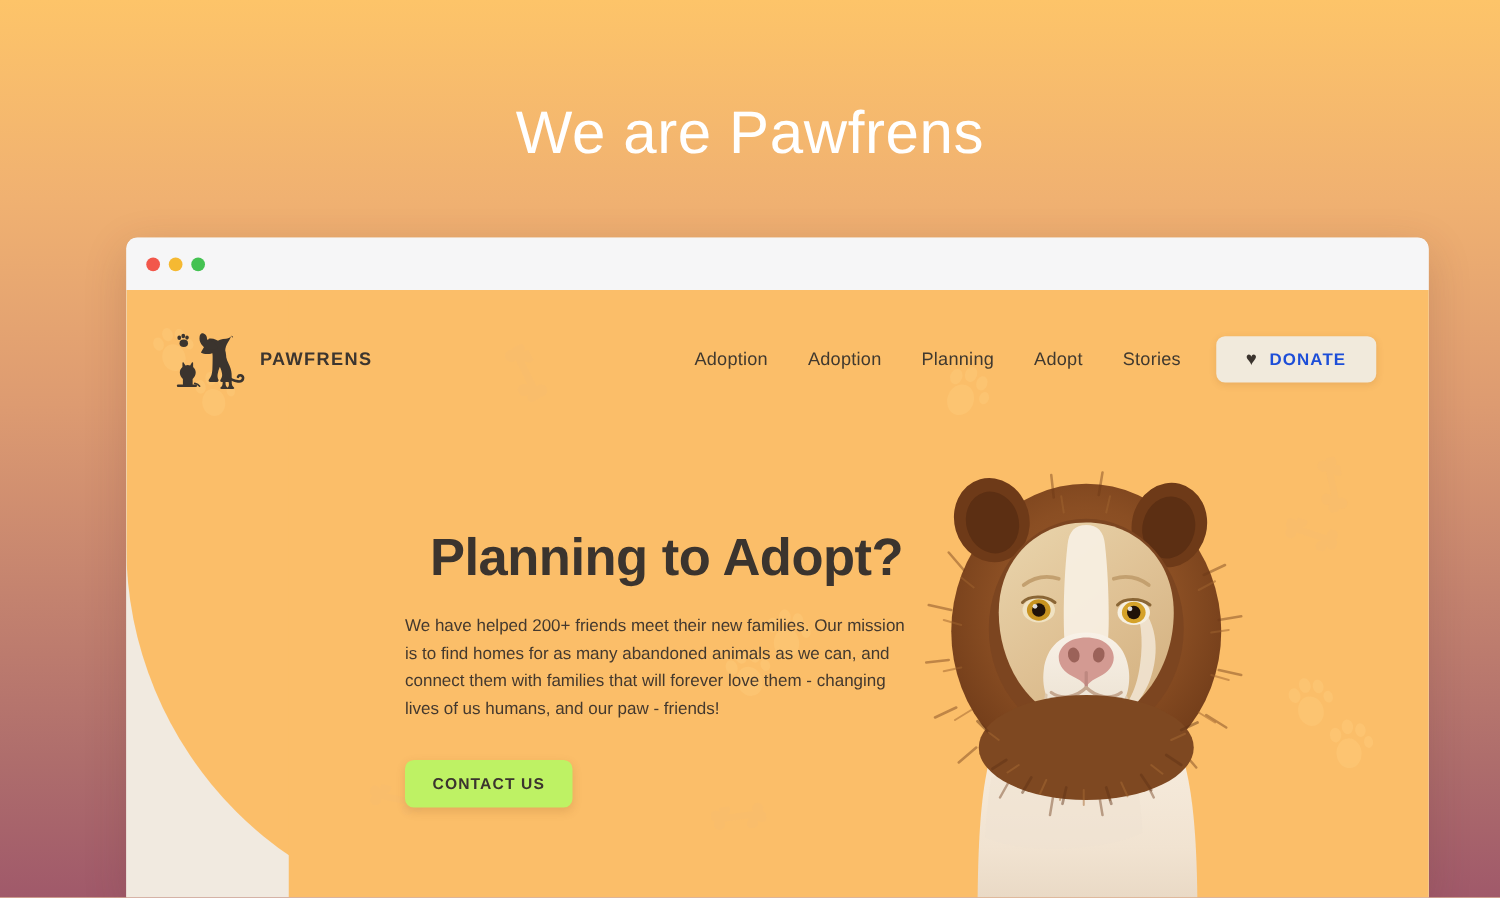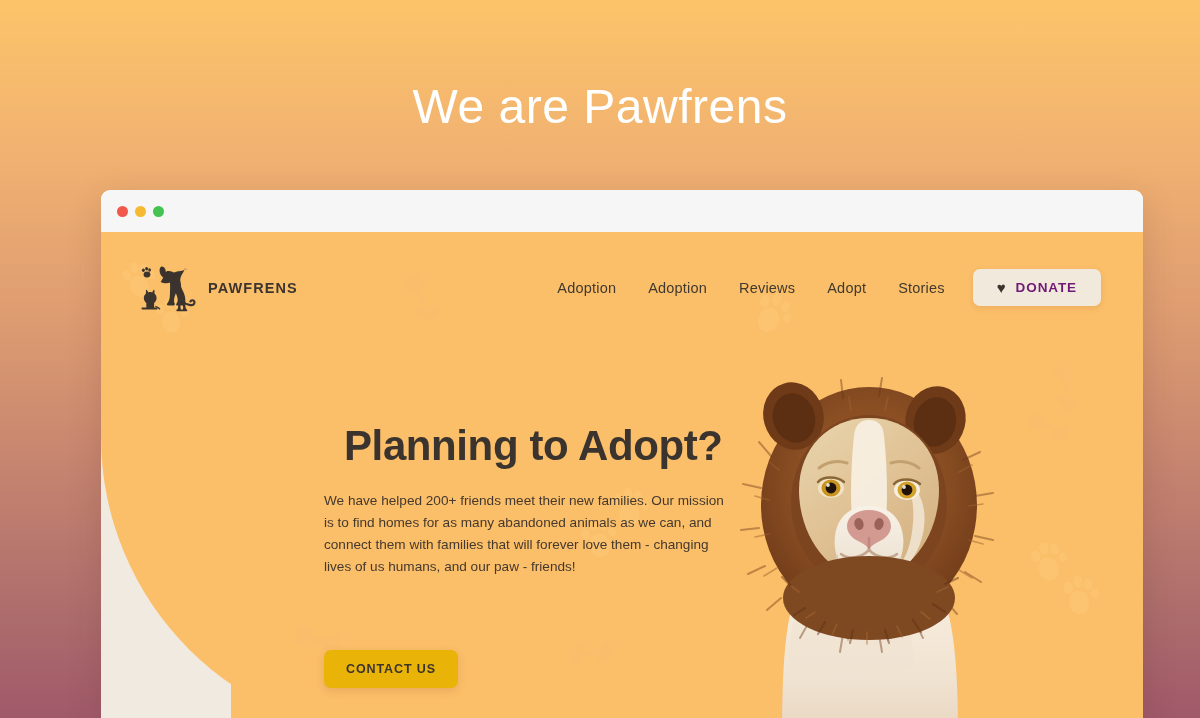--- a/index.html
+++ b/index.html
@@ -122,21 +122,21 @@
     padding:11px 24px;
     cursor:pointer;
     box-shadow:0 2px 6px rgba(120,70,30,0.13);
     font-family:"Liberation Sans", sans-serif;
   }
   .donate-heart { font-size:15px; color:#3B342E; line-height:1; }
   .donate-label {
     font-size:13.5px;
     font-weight:bold;
     letter-spacing:0.9px;
-    color:#701a75;
+    color:#1d4ed8;
   }
 
   
   .hero-copy {
     position:absolute;
     left:223px; top:192px;
     width:420px;
     z-index:5;
   }
   .hero-heading {
@@ -150,32 +150,31 @@
   }
   .hero-para {
     font-size:13.6px;
     line-height:1.62;
     color:#44392E;
     width:400px;
     margin-bottom:30px;
   }
   .contact-btn {
     display:inline-block;
-    background:#eab308;
+    background:#bef264;
     border:none;
     border-radius:7px;
     padding:12px 22px;
     font-size:12.5px;
     font-weight:bold;
     letter-spacing:0.9px;
     color:#3B342E;
     cursor:pointer;
     box-shadow:0 3px 8px rgba(120,70,30,0.15);
     font-family:"Liberation Sans", sans-serif;
-    margin-top:42px;
   }
 
   
   .dog-wrap {
     position:absolute;
     left:618px; top:128px;
     width:300px; height:380px;
     z-index:4;
   }
   .dog-wrap svg { display:block; }
@@ -301,21 +300,21 @@
           </g>
         </svg>
         <span class="logo-word">PAWFRENS</span>
       </div>
 
       <div class="nav-spacer"></div>
 
       <div class="nav-links">
         <span class="nav-link">Adoption</span>
         <span class="nav-link">Adoption</span>
-        <span class="nav-link">Reviews</span>
+        <span class="nav-link">Planning</span>
         <span class="nav-link">Adopt</span>
         <span class="nav-link">Stories</span>
       </div>
 
       <button class="donate-btn">
         <span class="donate-heart">♥</span>
         <span class="donate-label">DONATE</span>
       </button>
     </nav>
 

